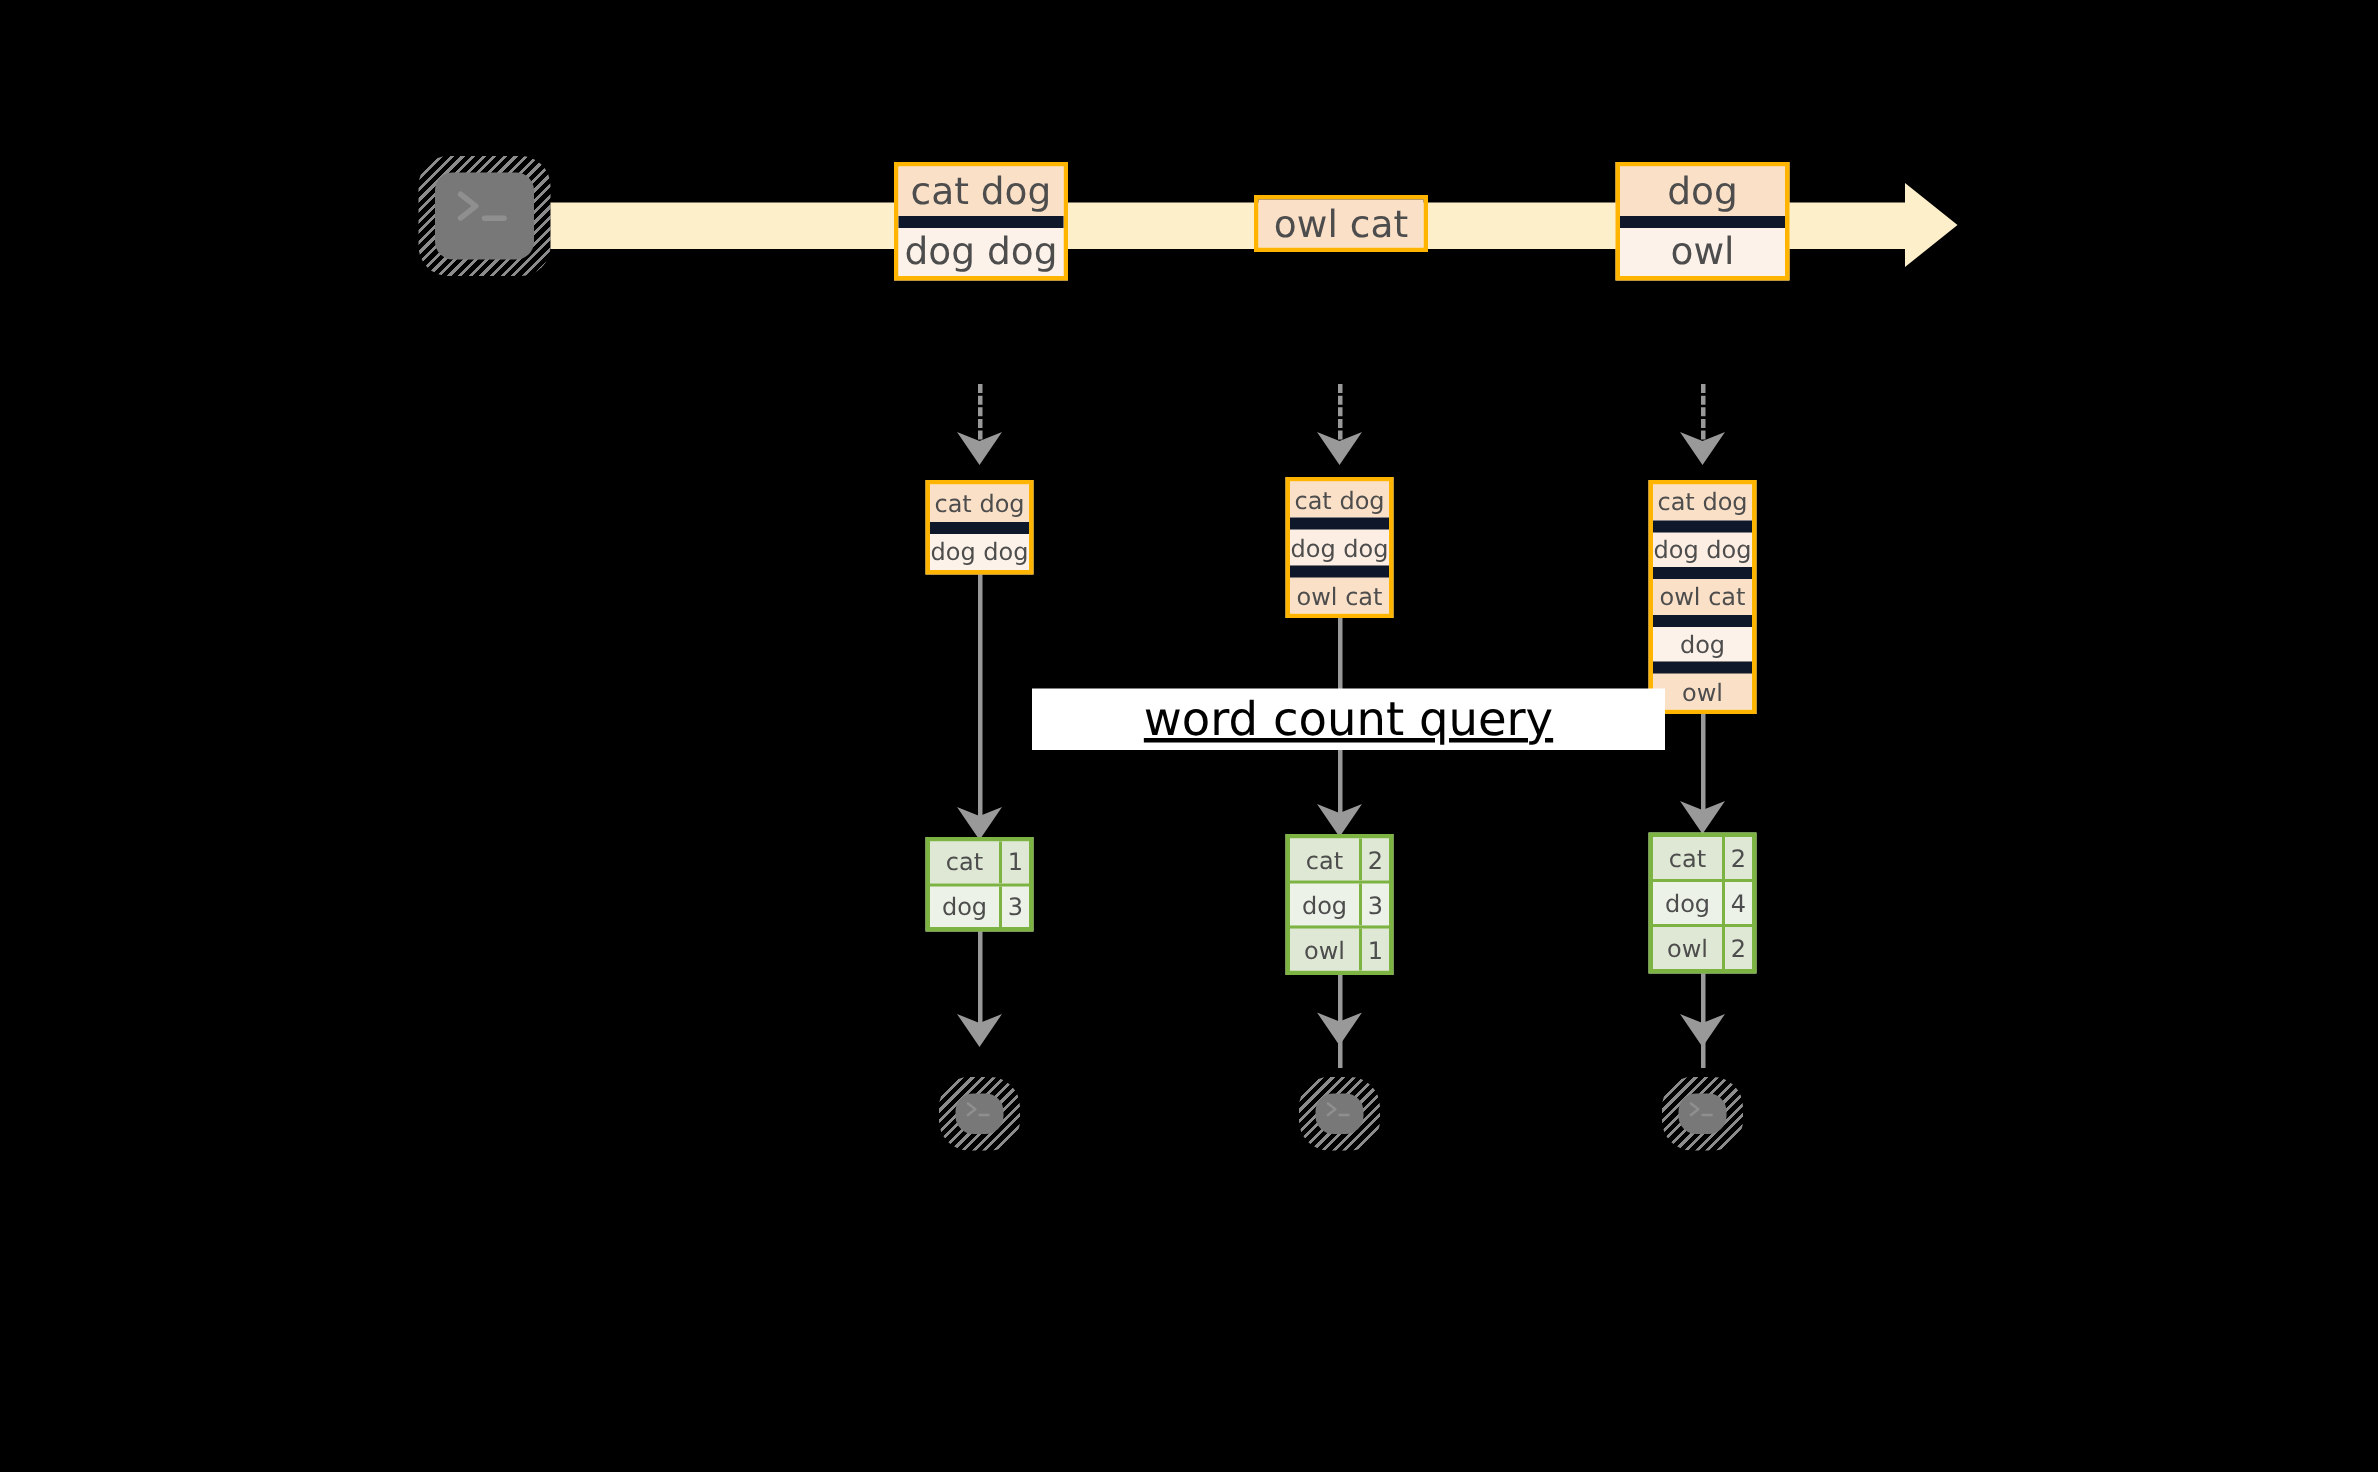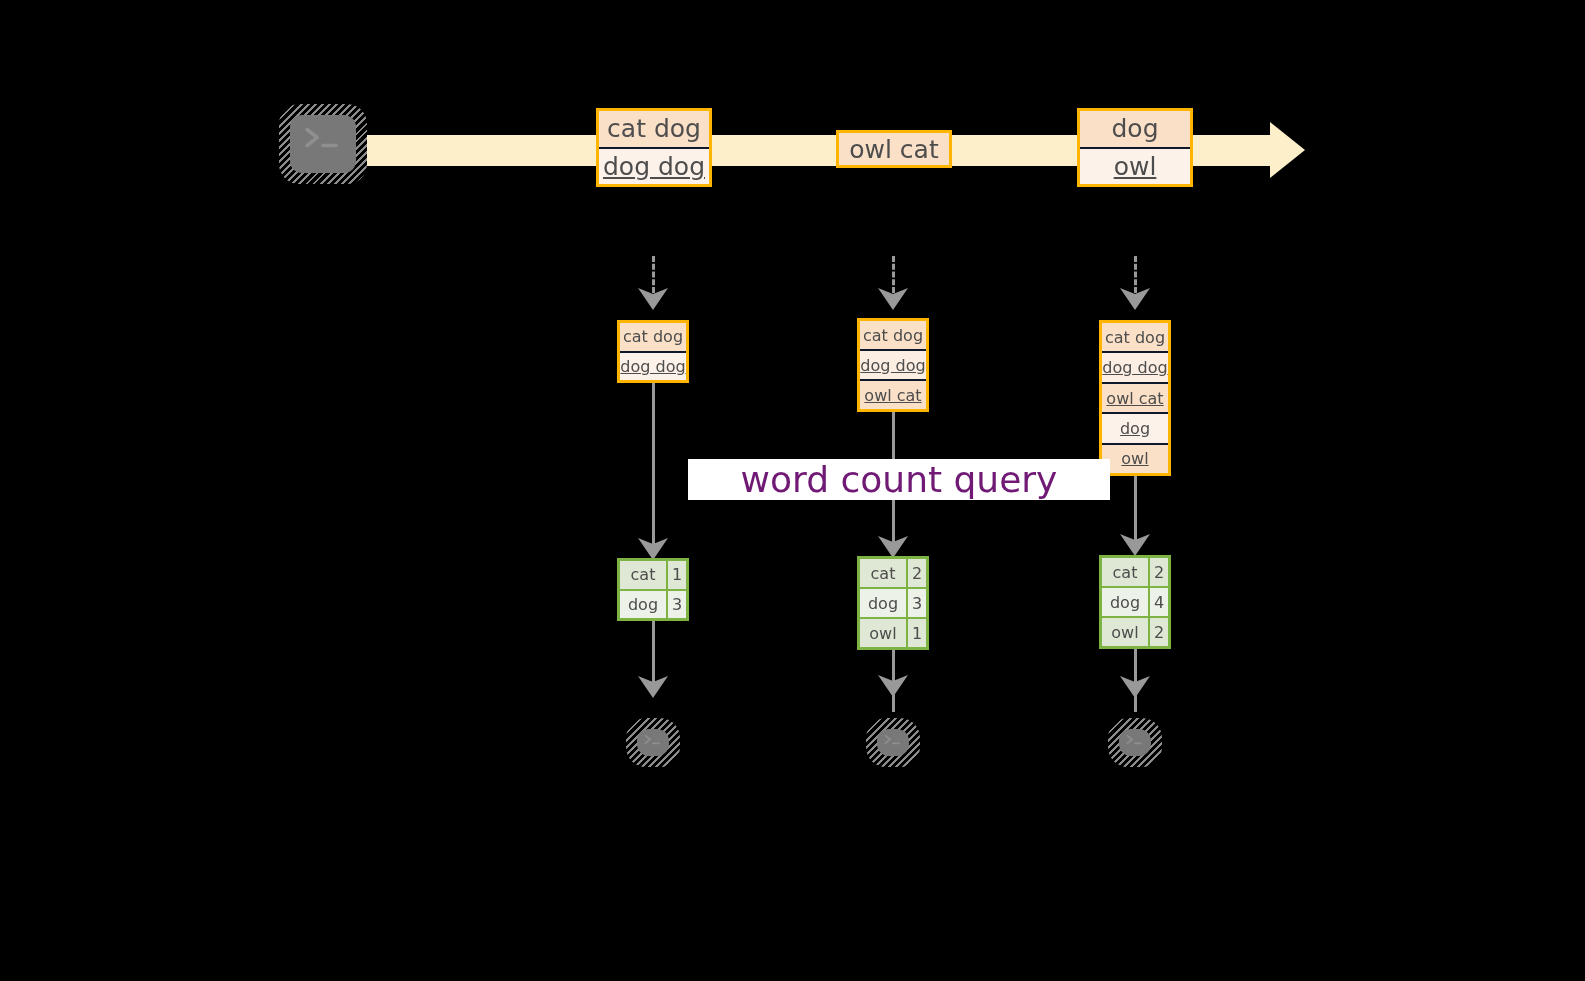--- a/index.html
+++ b/index.html
@@ -77,22 +77,21 @@
   .rec-cell {
     flex: 1 1 auto;
     display: flex;
     align-items: center;
     justify-content: center;
     color: #4d4d4d;
     white-space: nowrap;
     box-sizing: border-box;
   }
   .rec-cell + .rec-cell {
-    border-top: 2px solid #0f172a;
-    text-decoration: underline;
+    border-top: 8px solid #0f172a;
   }
   .shade-a { background: #FBE0C8; }
   .shade-b { background: #FDEEE3; }
   .shade-c { background: #FDF2E9; }
 
   .rec-big .rec-cell { font-size: 25px; }
   .rec-small .rec-cell { font-size: 16px; }
 
   
   .res-table {
@@ -146,23 +145,24 @@
   
   .query-band {
     position: absolute;
     background: #FFFFFF;
     display: flex;
     align-items: center;
     justify-content: center;
     z-index: 6;
   }
   .query-band span {
-    font-size: 36px;
-    color: #701a75;
+    font-size: 31px;
+    color: #000000;
     white-space: nowrap;
+    text-decoration: underline;
   }
 </style>
 </head>
 <body>
 
 <div id="canvas">
 
   <div class="terminal" style="left:279px; top:104px; width:88px; height:80px;">
     <div class="hatch"></div>
     <div class="body"></div>

